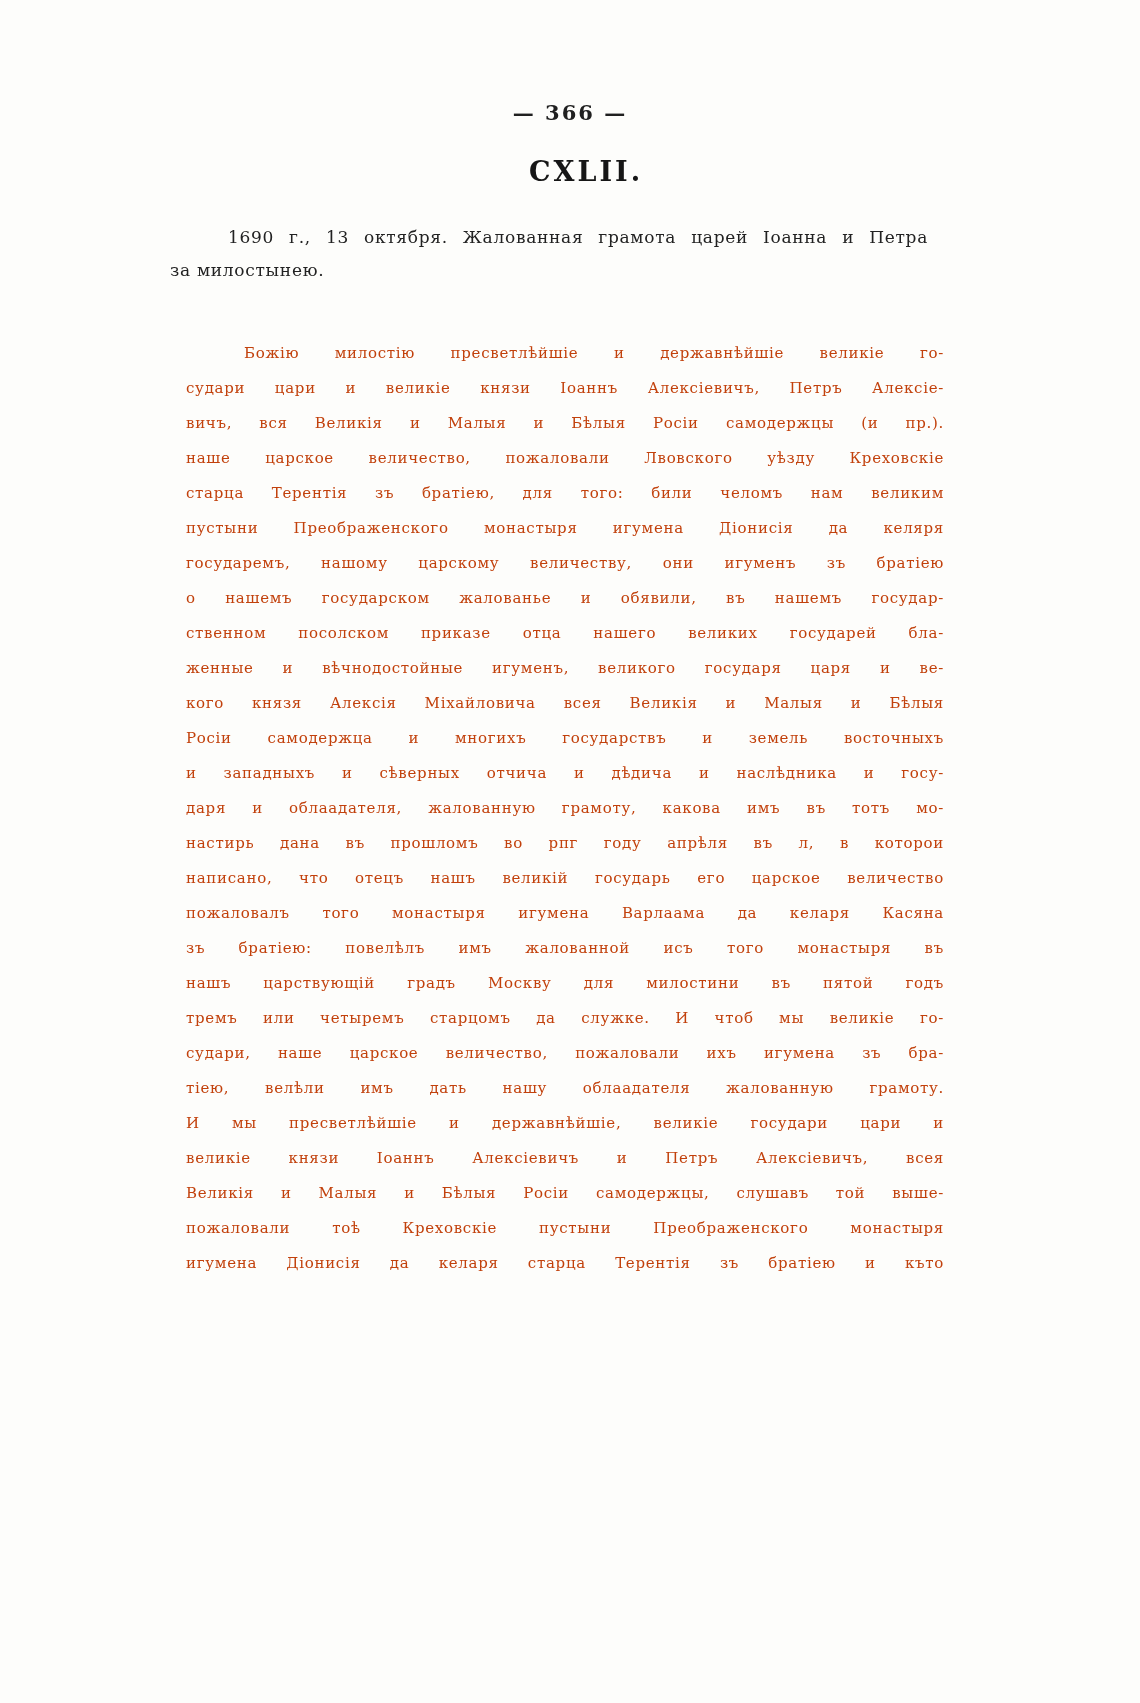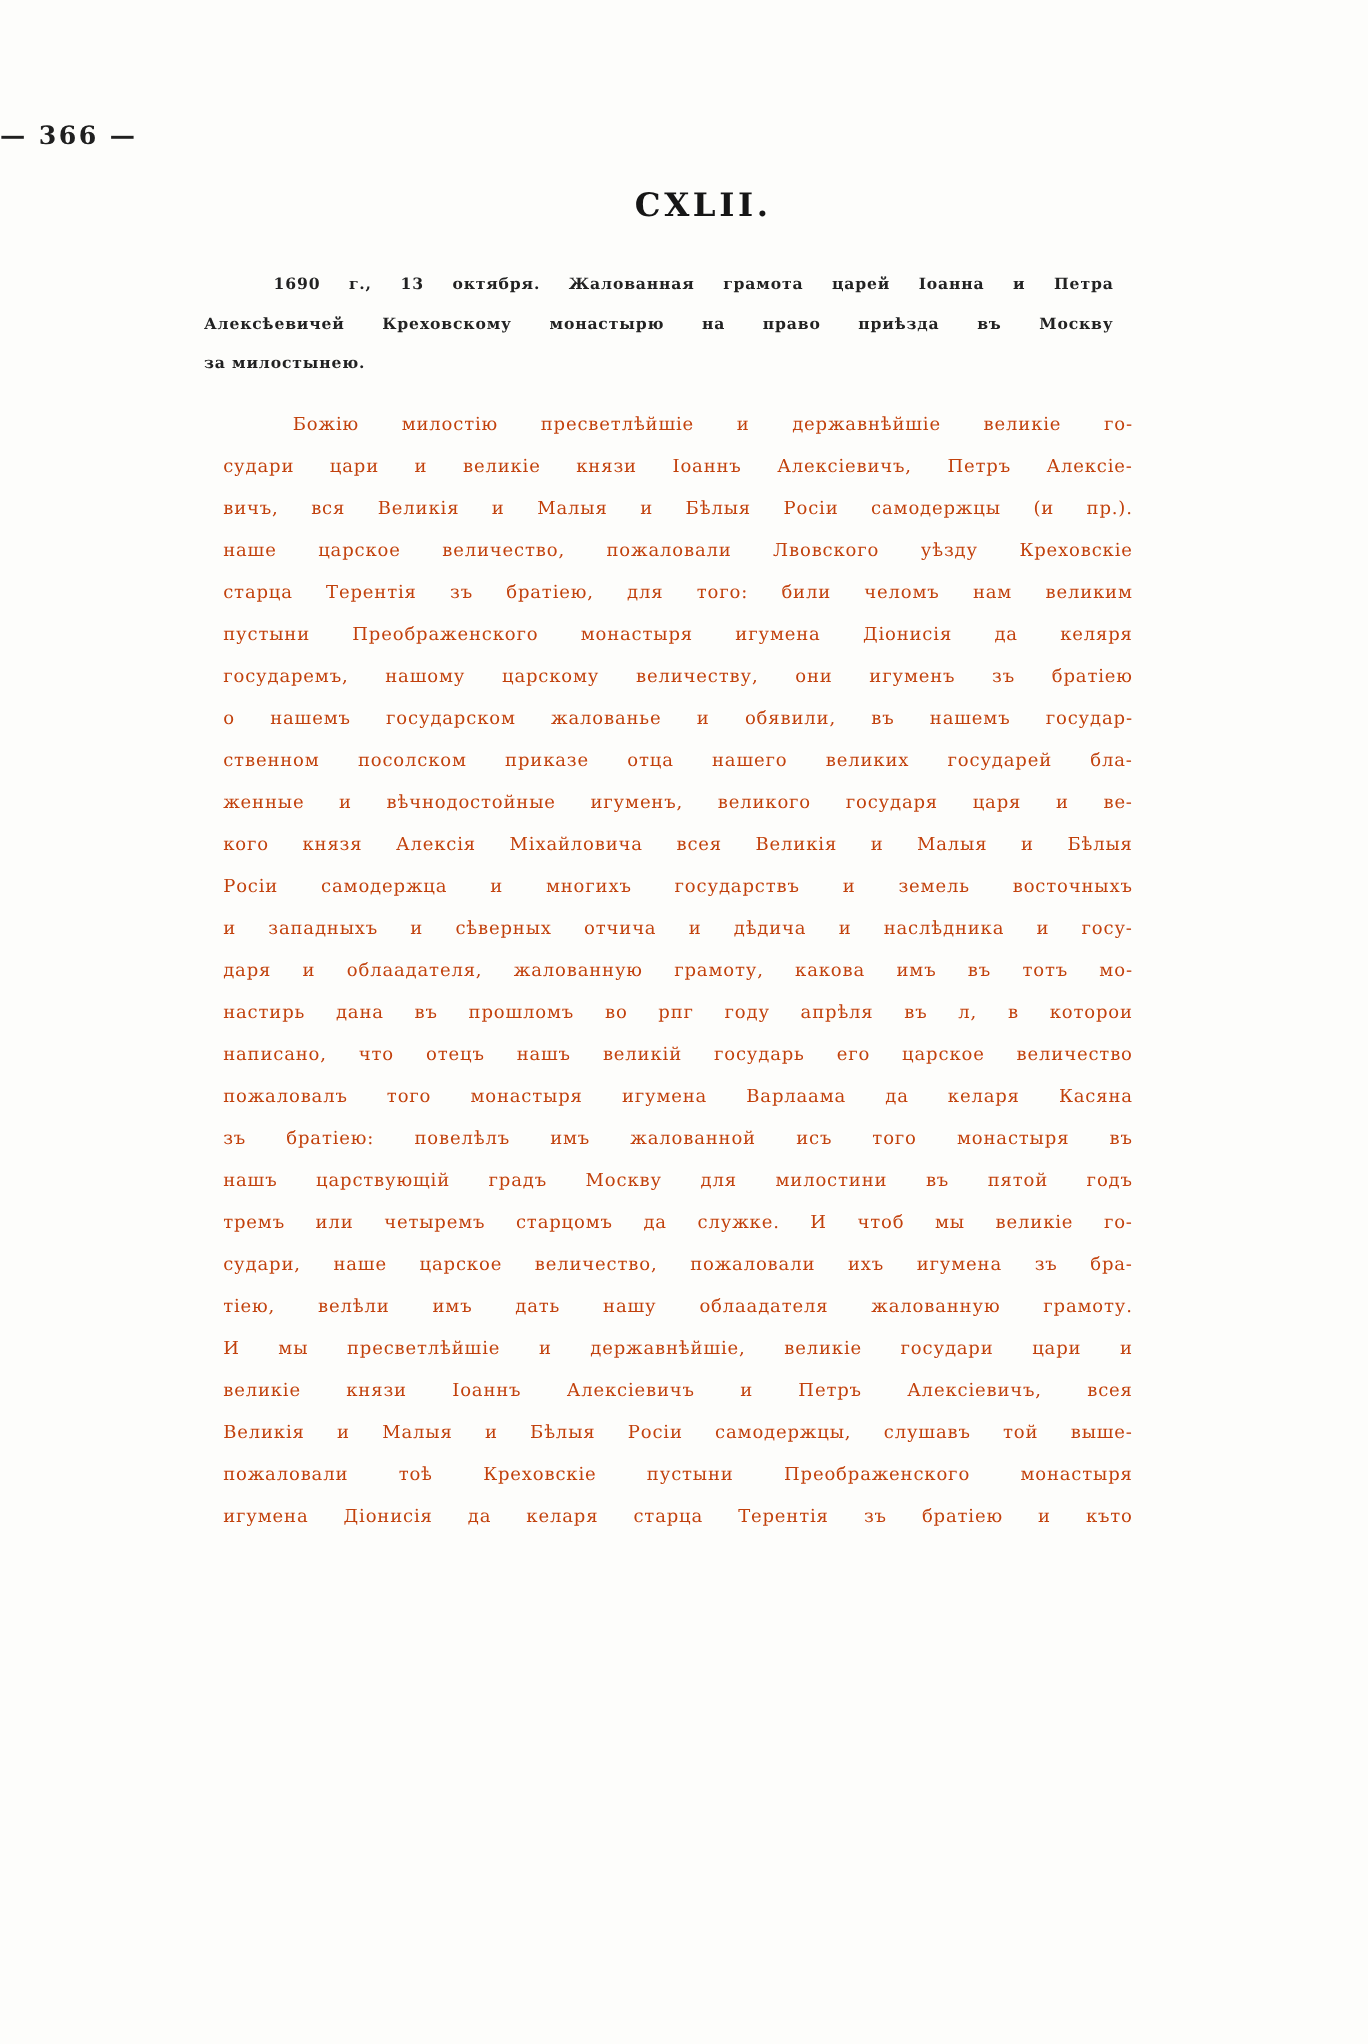--- a/index.html
+++ b/index.html
@@ -16,21 +16,21 @@
     height: 1703px;
     background: #fdfdfb;
     font-family: "DejaVu Serif", "Liberation Serif", serif;
     color: #1e1e1e;
   }
   .folio {
     position: absolute;
     top: 100px;
     left: 0;
     width: 100%;
-    text-align: left;
+    text-align: center;
     font-size: 21px;
     letter-spacing: 2px;
     font-weight: bold;
     color: #202020;
   }
   .heading {
     position: absolute;
     top: 156px;
     left: 0;
     width: 100%;
@@ -40,25 +40,24 @@
     font-weight: bold;
     letter-spacing: 3px;
     color: #161616;
     padding-left: 16px;
   }
   .summary {
     position: absolute;
     top: 221px;
     left: 170px;
     width: 758px;
-    font-size: 13px;
+    font-size: 17px;
     line-height: 33px;
     letter-spacing: 0.7px;
     color: #222;
-    font-weight: bold;
   }
   .body-text {
     position: absolute;
     top: 336px;
     left: 186px;
     width: 758px;
     font-size: 15px;
     line-height: 35px;
     letter-spacing: 0.7px;
     color: #c2410c;
@@ -79,21 +78,20 @@
 <body>
 
 <div class="page">
 
   <div class="folio">— 366 —</div>
 
   <h1 class="heading">CXLII.</h1>
 
   <div class="summary">
       <div class="line indent">1690 г., 13 октября. Жалованная грамота царей Іоанна и Петра</div>
-      <div class="line">Алексѣевичей Креховскому монастырю на право приѣзда въ Москву</div>
       <div class="line no-stretch">за милостынею.</div>
     </div>
 
   <div class="body-text">
       <div class="line indent">Божію милостію пресветлѣйшіе и державнѣйшіе великіе го-</div>
       <div class="line">судари цари и великіе князи Іоаннъ Алексіевичъ, Петръ Алексіе-</div>
       <div class="line">вичъ, вся Великія и Малыя и Бѣлыя Росіи самодержцы (и пр.).</div>
       <div class="line">наше царское величество, пожаловали Лвовского уѣзду Креховскіе</div>
       <div class="line">старца Терентія зъ братіею, для того: били челомъ нам великим</div>
       <div class="line">пустыни Преображенского монастыря игумена Діонисія да келяря</div>

